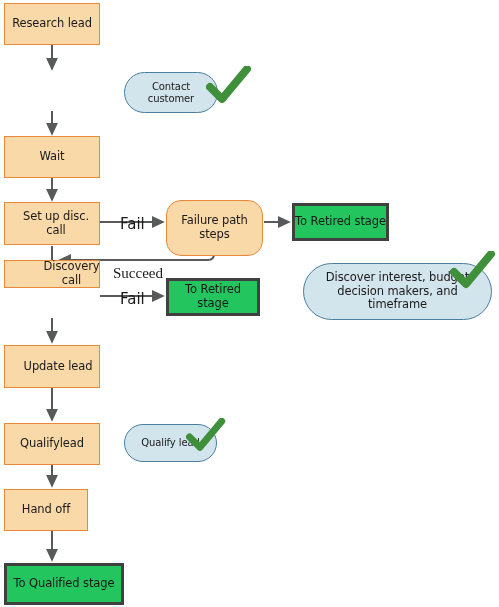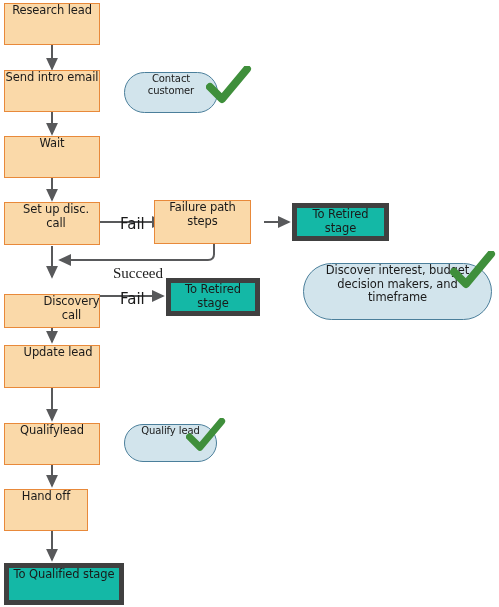--- a/index.html
+++ b/index.html
@@ -12,34 +12,35 @@
     width: 499px;
     height: 607px;
     background: #ffffff;
     overflow: hidden;
     font-family: "DejaVu Sans", "Liberation Sans", sans-serif;
   }
   .node {
     position: absolute;
     box-sizing: border-box;
     display: flex;
+    align-items: center;
     justify-content: center;
     text-align: center;
     line-height: 1.18;
     color: #1a1a1a;
     letter-spacing: -0.1px;
   }
   .process {
     background: #fad9a9;
     border: 1px solid #e8893a;
     font-size: 11.5px;
   }
   .terminal {
-    background: #14b8a6;
-    border: 5px solid #404040;
+    background: #22c55e;
+    border: 3px solid #404040;
     font-size: 11.5px;
   }
   .callout {
     background: #d2e4ec;
     border: 1px solid #4b7f9b;
     border-radius: 999px;
     font-size: 11.5px;
   }
   .callout.small { font-size: 10px; }
   .callout.wide  { font-size: 11.5px; }
@@ -102,41 +103,38 @@
 
     <path class="wire" d="M52,465 L52,486" marker-end="url(#arrow)"></path>
 
     <path class="wire" d="M52,531 L52,560" marker-end="url(#arrow)"></path>
   </svg>
 
   <div class="node process" style="left:4px; top:3px; width:96px; height:42px;">
     <span>Research lead</span>
   </div>
 
-  <div class="node process" style="left:4px; top:70px; width:96px; height:42px;">
-    <span>Send intro email</span>
-  </div>
 
   <div class="node process" style="left:4px; top:136px; width:96px; height:42px;">
     <span>Wait</span>
   </div>
 
   <div class="node process" style="left:4px; top:202px; width:96px; height:43px;padding-left:8px;">
     <span>Set up disc. call</span>
   </div>
 
-  <div class="node process" style="left:154px; top:200px; width:97px; height:44px;">
+  <div class="node process" style="left:166px; top:200px; width:97px; height:56px;border-radius:15px;">
     <span>Failure path steps</span>
   </div>
 
   <div class="node terminal" style="left:292px; top:203px; width:97px; height:38px;">
     <span>To Retired stage</span>
   </div>
 
-  <div class="node process" style="left:4px; top:294px; width:96px; height:34px;padding-left:39px;">
+  <div class="node process" style="left:4px; top:260px; width:96px; height:28px;padding-left:39px;">
     <span>Discovery  call</span>
   </div>
 
   <div class="node terminal" style="left:166px; top:278px; width:94px; height:38px;">
     <span>To Retired stage</span>
   </div>
 
   <div class="node process" style="left:4px; top:345px; width:96px; height:43px;padding-left:12px;">
     <span>Update lead</span>
   </div>

